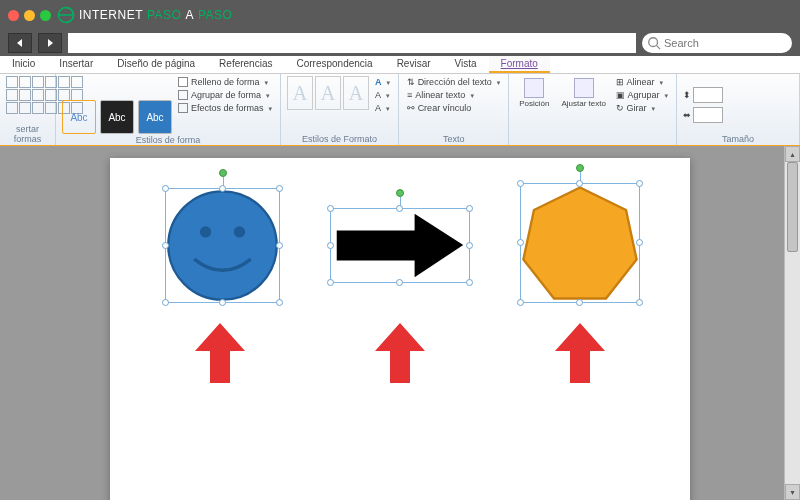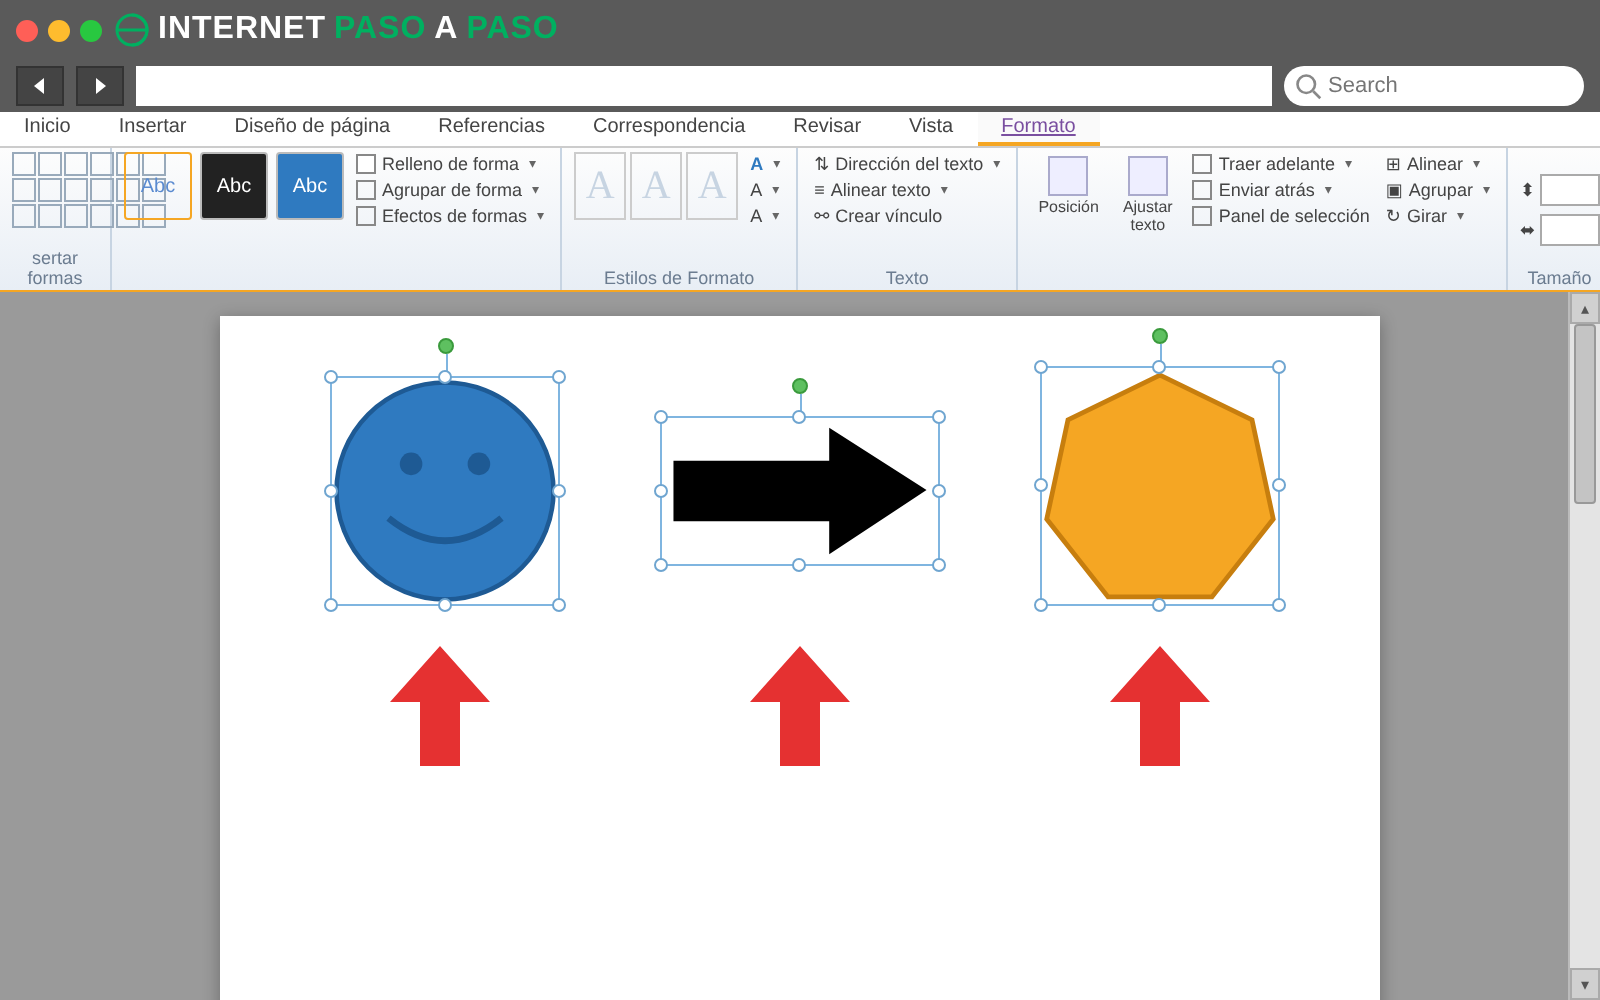--- a/index.html
+++ b/index.html
@@ -3,21 +3,21 @@
 <meta charset="utf-8">
 <style>
 * { box-sizing: border-box; margin: 0; padding: 0; font-family: "Segoe UI", Arial, sans-serif; }
 body { width: 800px; height: 500px; background: #ccc; overflow: hidden; }
 
 
 .browser-bar { height: 30px; background: #5a5a5a; display: flex; align-items: center; padding: 0 8px; gap: 6px; }
 .traffic { display: flex; gap: 5px; }
 .traffic span { width: 11px; height: 11px; border-radius: 50%; display: block; }
 .tl-red { background: #ff5f57; } .tl-yel { background: #febc2e; } .tl-grn { background: #28c840; }
-.logo { display: flex; align-items: flex-start; gap: 4px; color: #fff; font-weight: bold; font-size: 16px; letter-spacing: 0.5px; }
+.logo { display: flex; align-items: center; gap: 4px; color: #fff; font-weight: normal; font-size: 12px; letter-spacing: 0.5px; }
 .logo svg { width: 18px; height: 18px; }
 .logo .paso { color: #00b060; }
 
 .nav-row { height: 26px; background: #5a5a5a; display: flex; align-items: center; padding: 0 8px; gap: 6px; }
 .nav-btn { width: 24px; height: 20px; background: #444; border: 1px solid #333; display: flex; align-items: center; justify-content: center; cursor: pointer; }
 .nav-btn svg { width: 10px; height: 10px; fill: #fff; }
 .url-bar { flex: 1; height: 20px; background: #fff; border: none; padding: 0 6px; font-size: 11px; }
 .search-wrap { position: relative; }
 .search-box { width: 150px; height: 20px; background: #fff; border: none; padding: 0 6px 0 22px; font-size: 11px; border-radius: 10px; }
 .search-ico { position: absolute; left: 5px; top: 3px; width: 14px; height: 14px; }
@@ -29,27 +29,27 @@
 
 
 .ribbon { height: 72px; background: linear-gradient(#fdfdfd, #e8eef5); border-bottom: 1px solid #f5a623; display: flex; font-size: 9px; color: #444; }
 .group { border-right: 1px solid #c7d4e2; padding: 2px 6px 1px; display: flex; flex-direction: column; justify-content: space-between; }
 .group-label { text-align: center; color: #6b7c90; font-size: 9px; padding-top: 1px; }
 .group-body { display: flex; align-items: flex-start; gap: 4px; flex: 1; }
 
 .shapes-grid { display: grid; grid-template-columns: repeat(6, 12px); grid-auto-rows: 12px; gap: 1px; }
 .shapes-grid span { border: 1px solid #9ab; display: block; }
 
-.abc { width: 34px; height: 34px; border: 1px solid #bbb; border-radius: 2px; display: flex; align-items: center; justify-content: center; font-size: 10px; cursor: pointer; }
+.abc { width: 34px; height: 34px; border: 1px solid #bbb; border-radius: 2px; display: flex; align-items: center; justify-content: center; font-size: 10px; cursor: pointer; margin-top: 24px; }
 .abc.orange { border-color: #f5a623; color: #5b8bd0; }
 .abc.black { background: #222; color: #fff; }
 .abc.blue { background: #2f7ac0; color: #fff; }
 
 .stack { display: flex; flex-direction: column; gap: 1px; }
-.ribbon-item { display: flex; align-items: center; gap: 3px; padding: 1px 2px; cursor: pointer; white-space: nowrap; }
+.ribbon-item { display: flex; align-items: flex-end; gap: 3px; padding: 1px 2px; cursor: pointer; white-space: nowrap; }
 .ribbon-item .sw { width: 10px; height: 10px; border: 1px solid #888; }
 .drop::after { content: "▾"; font-size: 7px; margin-left: 2px; color: #666; }
 
 .wa-row { display: flex; gap: 2px; }
 .wa { width: 26px; height: 34px; border: 1px solid #ccc; display: flex; align-items: center; justify-content: center; font-size: 20px; font-family: Georgia, serif; color: #c7d4e2; cursor: pointer; }
 
 .bigbtn { display: flex; flex-direction: column; align-items: center; gap: 1px; padding: 2px 4px; cursor: pointer; font-size: 8px; text-align: center; }
 .bigbtn .ico { width: 20px; height: 20px; border: 1px solid #aac; background: #eef; }
 
 .spin { width: 30px; height: 16px; border: 1px solid #aaa; background: #fff; }
@@ -171,20 +171,21 @@
         <div class="ribbon-item drop">
             <span class="sw"></span>
             <span>Agrupar de forma</span>
           </div>
         <div class="ribbon-item drop">
             <span class="sw"></span>
             <span>Efectos de formas</span>
           </div>
       </div>
     </div>
+    <div class="group-label">Estilos de forma</div>
   </div>
 
   <div class="group">
     <div class="group-body">
       <div class="wa-row">
         <div class="wa">A</div>
         <div class="wa">A</div>
         <div class="wa">A</div>
       </div>
       <div class="stack">
@@ -225,34 +226,20 @@
   <div class="group">
     <div class="group-body">
       <div class="bigbtn">
           <div class="ico"></div>
           <span>Posición</span>
         </div>
       <div class="bigbtn">
           <div class="ico"></div>
           <span>Ajustar texto</span>
         </div>
-      <div class="stack">
-        <div class="ribbon-item drop">
-            <span class="sw"></span>
-            <span>Traer adelante</span>
-          </div>
-        <div class="ribbon-item drop">
-            <span class="sw"></span>
-            <span>Enviar atrás</span>
-          </div>
-        <div class="ribbon-item">
-            <span class="sw"></span>
-            <span>Panel de selección</span>
-          </div>
-      </div>
       <div class="stack">
         <div class="ribbon-item drop">
             <span>⊞</span>
             <span>Alinear</span>
           </div>
         <div class="ribbon-item drop">
             <span>▣</span>
             <span>Agrupar</span>
           </div>
         <div class="ribbon-item drop">

